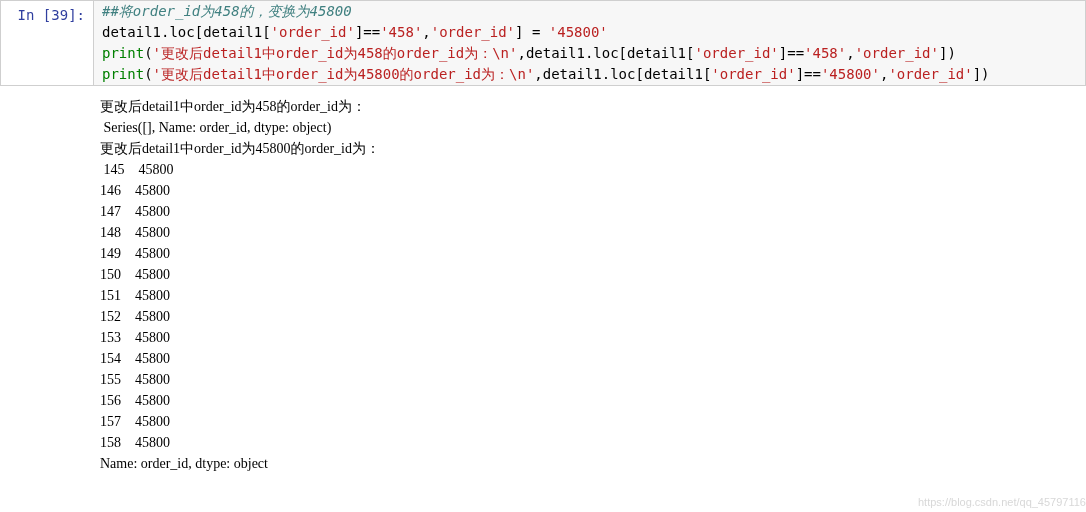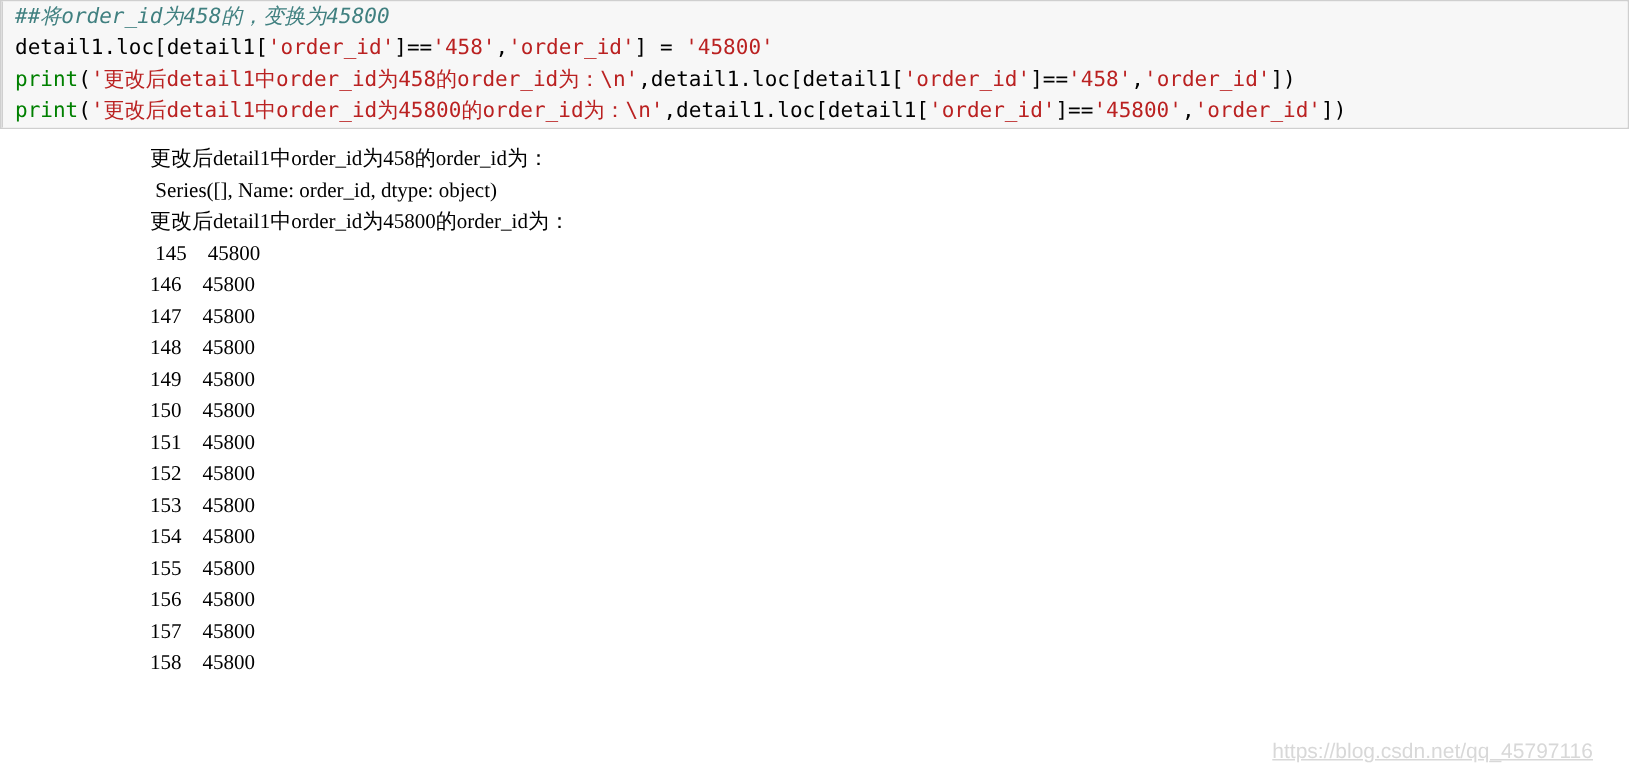--- a/index.html
+++ b/index.html
@@ -51,33 +51,35 @@
       font-family: Liberation Serif, serif;
       line-height: 1.5;
       white-space: pre;
     }
     .c-comment { color: #408080; font-style: italic; }
     .c-ident { color: #000; }
     .c-string { color: #BA2121; }
     .c-func { color: #008000; }
     .watermark {
       position: absolute;
-      right: 24px;
+      right: 0;
       bottom: 4px;
       color: #d8d8d8;
       font-family: Arial, sans-serif;
-      font-size: 14px;
+      font-size: 11px;
       pointer-events: none;
-      text-decoration: underline;
     }
   </style>
 </head>
 <body>
 
 <div class="cell">
+  <div class="prompt-area">
+    <span class="prompt-in">In </span><span class="prompt-in">[39]:</span>
+  </div>
   <div class="input-area"><span class="c-comment">##将order_id为458的，变换为45800</span>
 <span class="c-ident">detail1.loc[detail1[</span><span class="c-string">'order_id'</span><span class="c-ident">]==</span><span class="c-string">'458'</span><span class="c-ident">,</span><span class="c-string">'order_id'</span><span class="c-ident">] = </span><span class="c-string">'45800'</span>
 <span class="c-func">print</span><span class="c-ident">(</span><span class="c-string">'更改后detail1中order_id为458的order_id为：\n'</span><span class="c-ident">,detail1.loc[detail1[</span><span class="c-string">'order_id'</span><span class="c-ident">]==</span><span class="c-string">'458'</span><span class="c-ident">,</span><span class="c-string">'order_id'</span><span class="c-ident">])</span>
 <span class="c-func">print</span><span class="c-ident">(</span><span class="c-string">'更改后detail1中order_id为45800的order_id为：\n'</span><span class="c-ident">,detail1.loc[detail1[</span><span class="c-string">'order_id'</span><span class="c-ident">]==</span><span class="c-string">'45800'</span><span class="c-ident">,</span><span class="c-string">'order_id'</span><span class="c-ident">])</span></div>
 </div>
 
 <div class="output-cell">
   <div class="prompt-area"></div>
   <div class="output-area"><span>更改后detail1中order_id为458的order_id为：</span>
 <span> Series([], Name: order_id, dtype: object)</span>
@@ -89,16 +91,16 @@
 149    45800
 150    45800
 151    45800
 152    45800
 153    45800
 154    45800
 155    45800
 156    45800
 157    45800
 158    45800
-</span></div>
+</span><span>Name: order_id, dtype: object</span></div>
 </div>
 
 <div class="watermark">https://blog.csdn.net/qq_45797116</div>
 
 </body></html>

